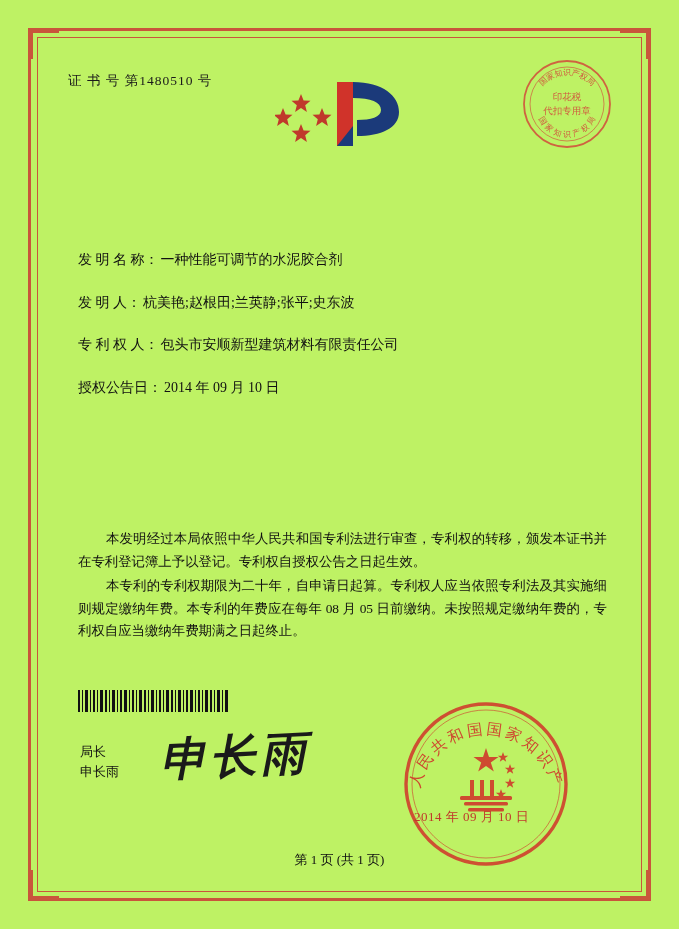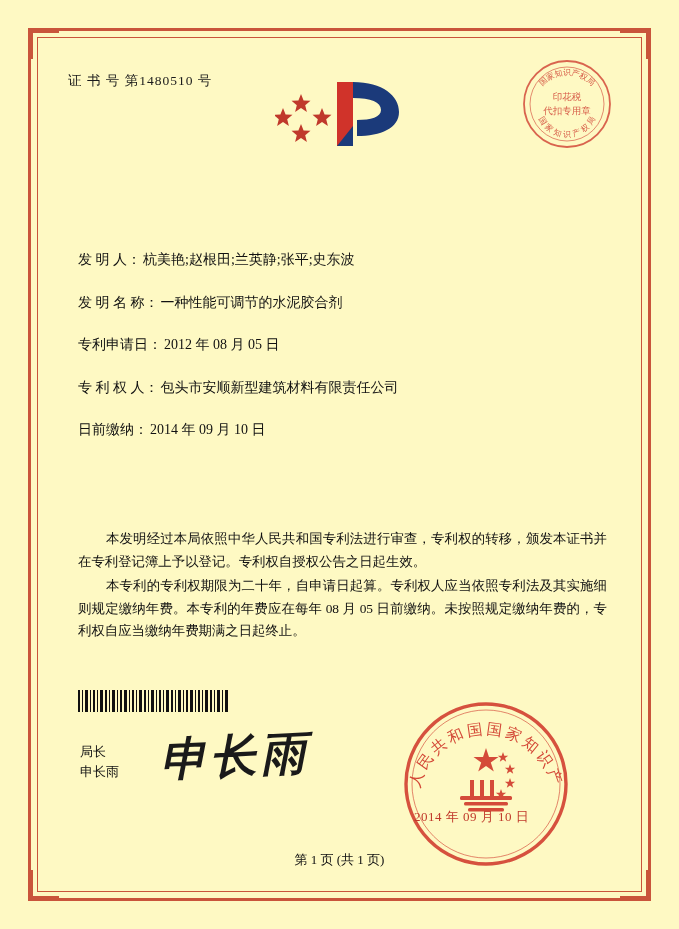--- a/index.html
+++ b/index.html
@@ -12,21 +12,21 @@
     height: 929px;
     font-family: "Liberation Serif", serif;
     color: #1a1a1a;
     overflow: hidden;
   }
 
   #certificate {
     position: relative;
     width: 679px;
     height: 929px;
-    background: #fef9c3;
+    background: #bef264;
   }
 
   
   .border-outer {
     position: absolute;
     left: 28px;
     top: 28px;
     right: 28px;
     bottom: 28px;
     border: 3px solid #c9553b;
@@ -229,37 +229,33 @@
       <path id="arcBot" d="M15 48 A31 31 0 0 0 77 48"></path>
     </defs>
     <text font-size="8" fill="#d24a3a" font-family="'DejaVu Serif', serif" opacity="0.9">
       <textPath href="#arcBot" startOffset="50%" text-anchor="middle">国 家 知 识 产 权 局</textPath>
     </text>
   </svg>
 
 
   <div class="fields">
     <div class="field-row">
-      <span class="field-label">发 明 人：</span>
-      <span class="field-value">杭美艳;赵根田;兰英静;张平;史东波</span>
-    </div>
-    <div class="field-row">
       <span class="field-label">发 明 名 称：</span>
       <span class="field-value">一种性能可调节的水泥胶合剂</span>
     </div>
     <div class="field-row">
-      <span class="field-label">专利申请日：</span>
-      <span class="field-value">2012 年 08 月 05 日</span>
+      <span class="field-label">发 明 人：</span>
+      <span class="field-value">杭美艳;赵根田;兰英静;张平;史东波</span>
     </div>
     <div class="field-row">
       <span class="field-label">专 利 权 人：</span>
       <span class="field-value">包头市安顺新型建筑材料有限责任公司</span>
     </div>
     <div class="field-row">
-      <span class="field-label">日前缴纳：</span>
+      <span class="field-label">授权公告日：</span>
       <span class="field-value">2014 年 09 月 10 日</span>
     </div>
   </div>
 
   <div class="body-text">
     <p>本发明经过本局依照中华人民共和国专利法进行审查，专利权的转移，颁发本证书并在专利登记簿上予以登记。专利权自授权公告之日起生效。</p>
     <p>本专利的专利权期限为二十年，自申请日起算。专利权人应当依照专利法及其实施细则规定缴纳年费。本专利的年费应在每年 08 月 05 日前缴纳。未按照规定缴纳年费的，专利权自应当缴纳年费期满之日起终止。</p>
   </div>
 
   <svg class="barcode" viewBox="0 0 150 22">

